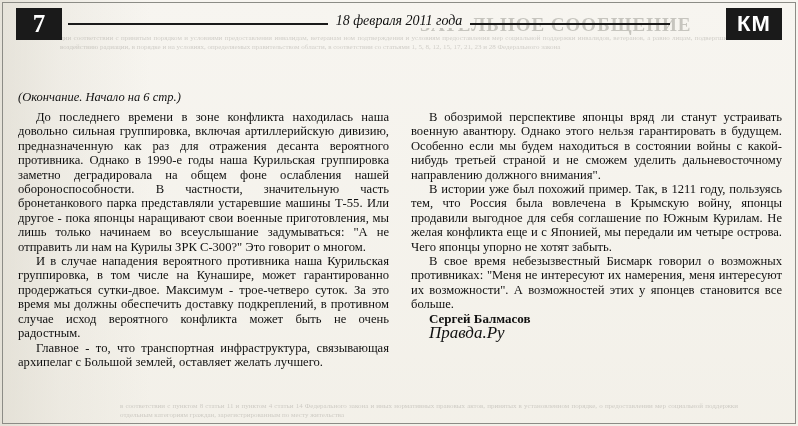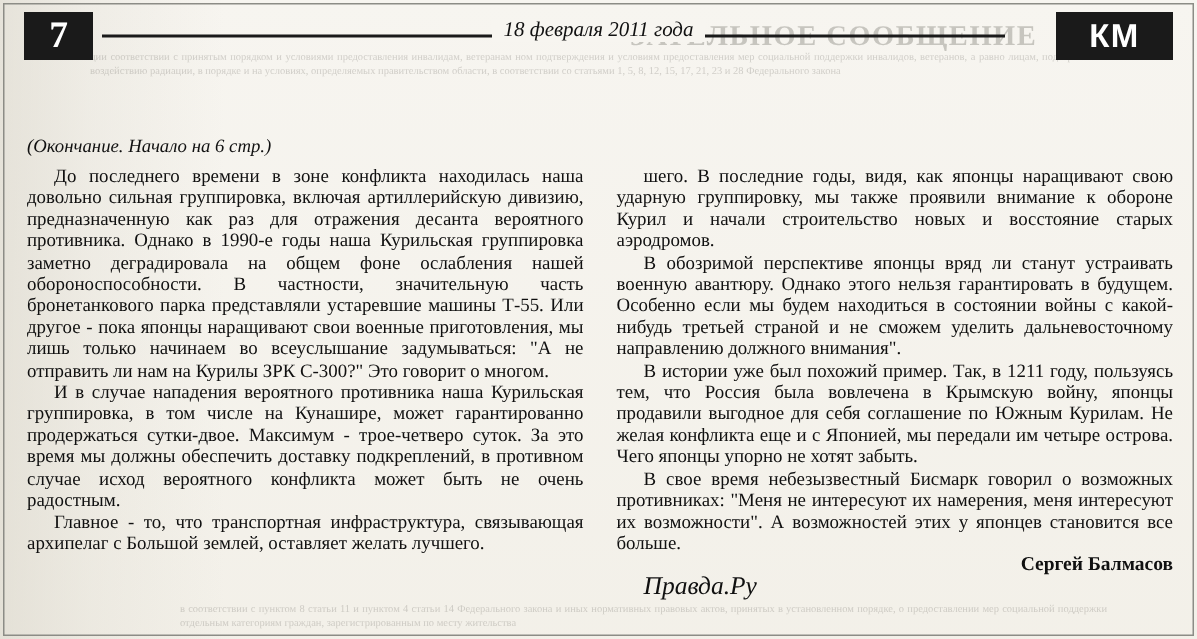--- a/index.html
+++ b/index.html
@@ -104,21 +104,21 @@
     background: transparent;
   }
   .masthead-date span {
     background: #f7f5f0;
     padding: 0 8px;
   }
   .logo-box {
     position: absolute;
     right: 8px;
     top: 0;
-    width: 78px;
+    width: 56px;
     height: 32px;
     background: #1a1a1a;
     color: #fff;
     font-family: "Liberation Sans", sans-serif;
     font-weight: bold;
     font-size: 22px;
     letter-spacing: 1px;
     text-align: center;
     line-height: 32px;
   }
@@ -162,21 +162,21 @@
     text-align: justify;
     color: #101010;
     hyphens: auto;
   }
   .col p {
     margin: 0;
     text-indent: 18px;
   }
   .sign {
     margin-top: 8px;
-    text-align: right;
+    text-align: left;
     font-weight: bold;
     font-size: 13px;
     text-indent: 0;
   }
   .sign-sub {
     text-align: left;
     font-style: italic;
     font-size: 17px;
     text-indent: 0;
     margin-top: 1px;
@@ -202,21 +202,20 @@
 
   <div class="kicker">(Окончание. Начало на 6 стр.)</div>
 
   <div class="columns">
     <div class="col">
       <p>До последнего времени в зоне конфликта находилась наша довольно сильная группировка, включая артиллерийскую дивизию, предназначенную как раз для отражения десанта вероятного противника. Однако в 1990-е годы наша Курильская группировка заметно деградировала на общем фоне ослабления нашей обороноспособности. В частности, значительную часть бронетанкового парка представляли устаревшие машины Т-55. Или другое - пока японцы наращивают свои военные приготовления, мы лишь только начинаем во всеуслышание задумываться: "А не отправить ли нам на Курилы ЗРК С-300?" Это говорит о многом.</p>
       <p>И в случае нападения вероятного противника наша Курильская группировка, в том числе на Кунашире, может гарантированно продержаться сутки-двое. Максимум - трое-четверо суток. За это время мы должны обеспечить доставку подкреплений, в противном случае исход вероятного конфликта может быть не очень радостным.</p>
       <p>Главное - то, что транспортная инфраструктура, связывающая архипелаг с Большой землей, оставляет желать лучшего.</p>
     </div>
     <div class="col">
-      <p>шего. В последние годы, видя, как японцы наращивают свою ударную группировку, мы также проявили внимание к обороне Курил и начали строительство новых и восстояние старых аэродромов.</p>
       <p>В обозримой перспективе японцы вряд ли станут устраивать военную авантюру. Однако этого нельзя гарантировать в будущем. Особенно если мы будем находиться в состоянии войны с какой-нибудь третьей страной и не сможем уделить дальневосточному направлению должного внимания".</p>
       <p>В истории уже был похожий пример. Так, в 1211 году, пользуясь тем, что Россия была вовлечена в Крымскую войну, японцы продавили выгодное для себя соглашение по Южным Курилам. Не желая конфликта еще и с Японией, мы передали им четыре острова. Чего японцы упорно не хотят забыть.</p>
       <p>В свое время небезызвестный Бисмарк говорил о возможных противниках: "Меня не интересуют их намерения, меня интересуют их возможности". А возможностей этих у японцев становится все больше.</p>
       <p class="sign">Сергей Балмасов</p>
       <p class="sign-sub">Правда.Ру</p>
     </div>
   </div>
 </div>
 
 </body></html>

